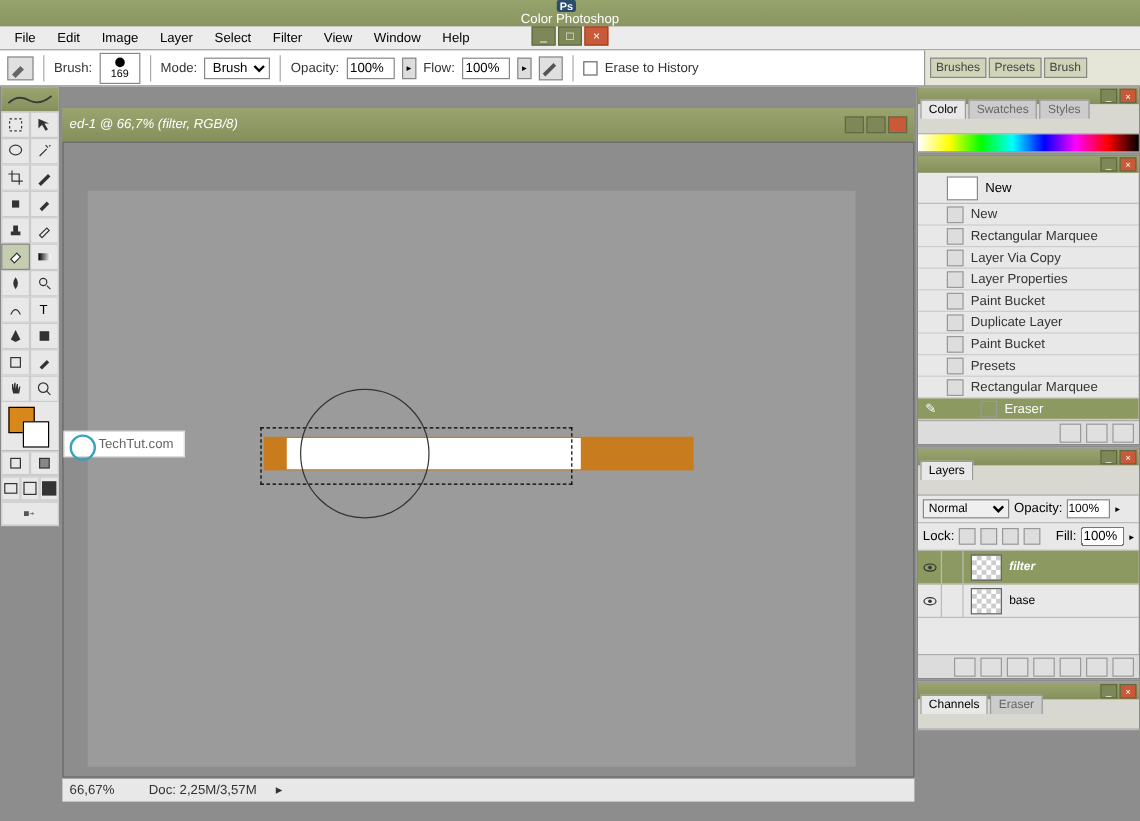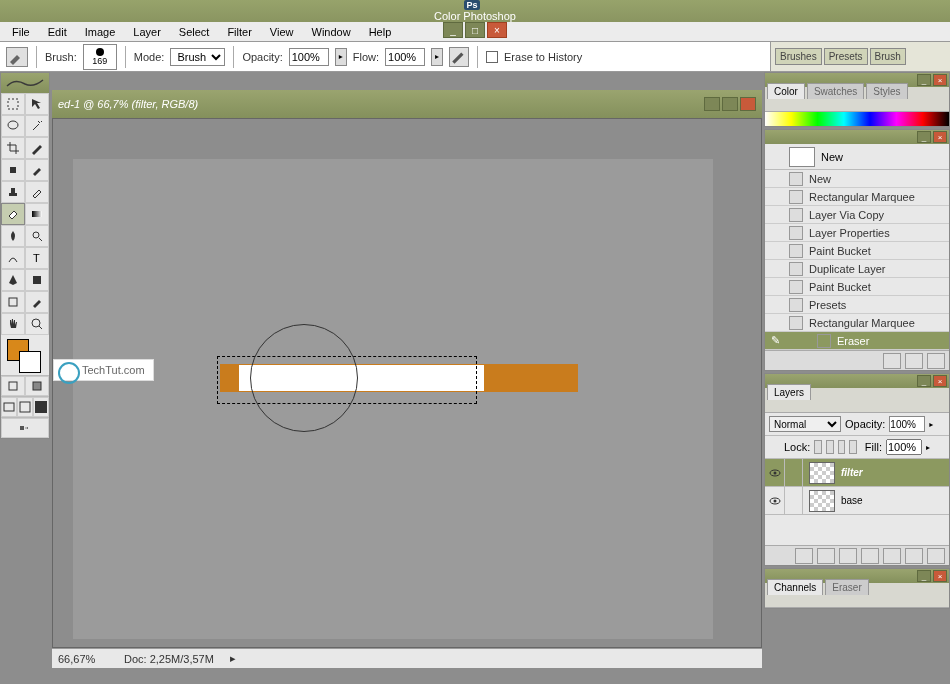--- a/index.html
+++ b/index.html
@@ -73,21 +73,21 @@
 .history-snap .thumb { width: 26px; height: 20px; background: #fff; border: 1px solid #888; margin: 0 6px 0 24px; }
 .history-row { display: flex; align-items: center; height: 18px; border-bottom: 1px solid #ccc; padding-left: 24px; gap: 6px; font-size: 10px; color: #333; }
 .history-row .hicon { width: 14px; height: 14px; background: #ddd; border: 1px solid #999; flex-shrink: 0; }
 .history-row.active { background: #8c9960; color: #fff; }
 .history-row.active .hicon { background: #8c9960; }
 .panel-footer { height: 20px; background: #dcdcdc; border-top: 1px solid #aaa; display: flex; justify-content: flex-end; align-items: center; gap: 4px; padding: 0 4px; }
 .panel-footer .fbtn { width: 18px; height: 16px; background: #e0e0e0; border: 1px solid #999; }
 
 .layers-opts { display: flex; align-items: center; padding: 3px 4px; gap: 4px; border-bottom: 1px solid #bbb; }
 .layers-opts select, .layers-opts input { height: 16px; font-size: 10px; border: 1px solid #888; }
-.layers-lock { display: flex; align-items: center; padding: 3px 19px; gap: 4px; border-bottom: 1px solid #bbb; font-size: 10px; }
+.layers-lock { display: flex; align-items: center; padding: 3px 4px; gap: 4px; border-bottom: 1px solid #bbb; font-size: 10px; }
 .lock-icon { width: 14px; height: 14px; border: 1px solid #999; background: #ddd; }
 .layer-row { display: flex; align-items: center; height: 28px; border-bottom: 1px solid #bbb; }
 .layer-row.active { background: #8c9960; color: #fff; }
 .eye { width: 20px; height: 28px; border-right: 1px solid #bbb; display: flex; align-items: center; justify-content: center; }
 .link { width: 18px; height: 28px; border-right: 1px solid #bbb; }
 .layer-thumb { width: 26px; height: 22px; background: repeating-conic-gradient(#ccc 0 25%, #fff 0 50%) 0 0/8px 8px; border: 1px solid #666; margin: 0 6px; }
 .layer-thumb.solid { background: #9b9b9b; }
 .layer-name { font-size: 10px; flex: 1; }
 .layer-row.active .layer-name { font-weight: bold; font-style: italic; }
 .layer-lock { width: 14px; margin-right: 6px; }

